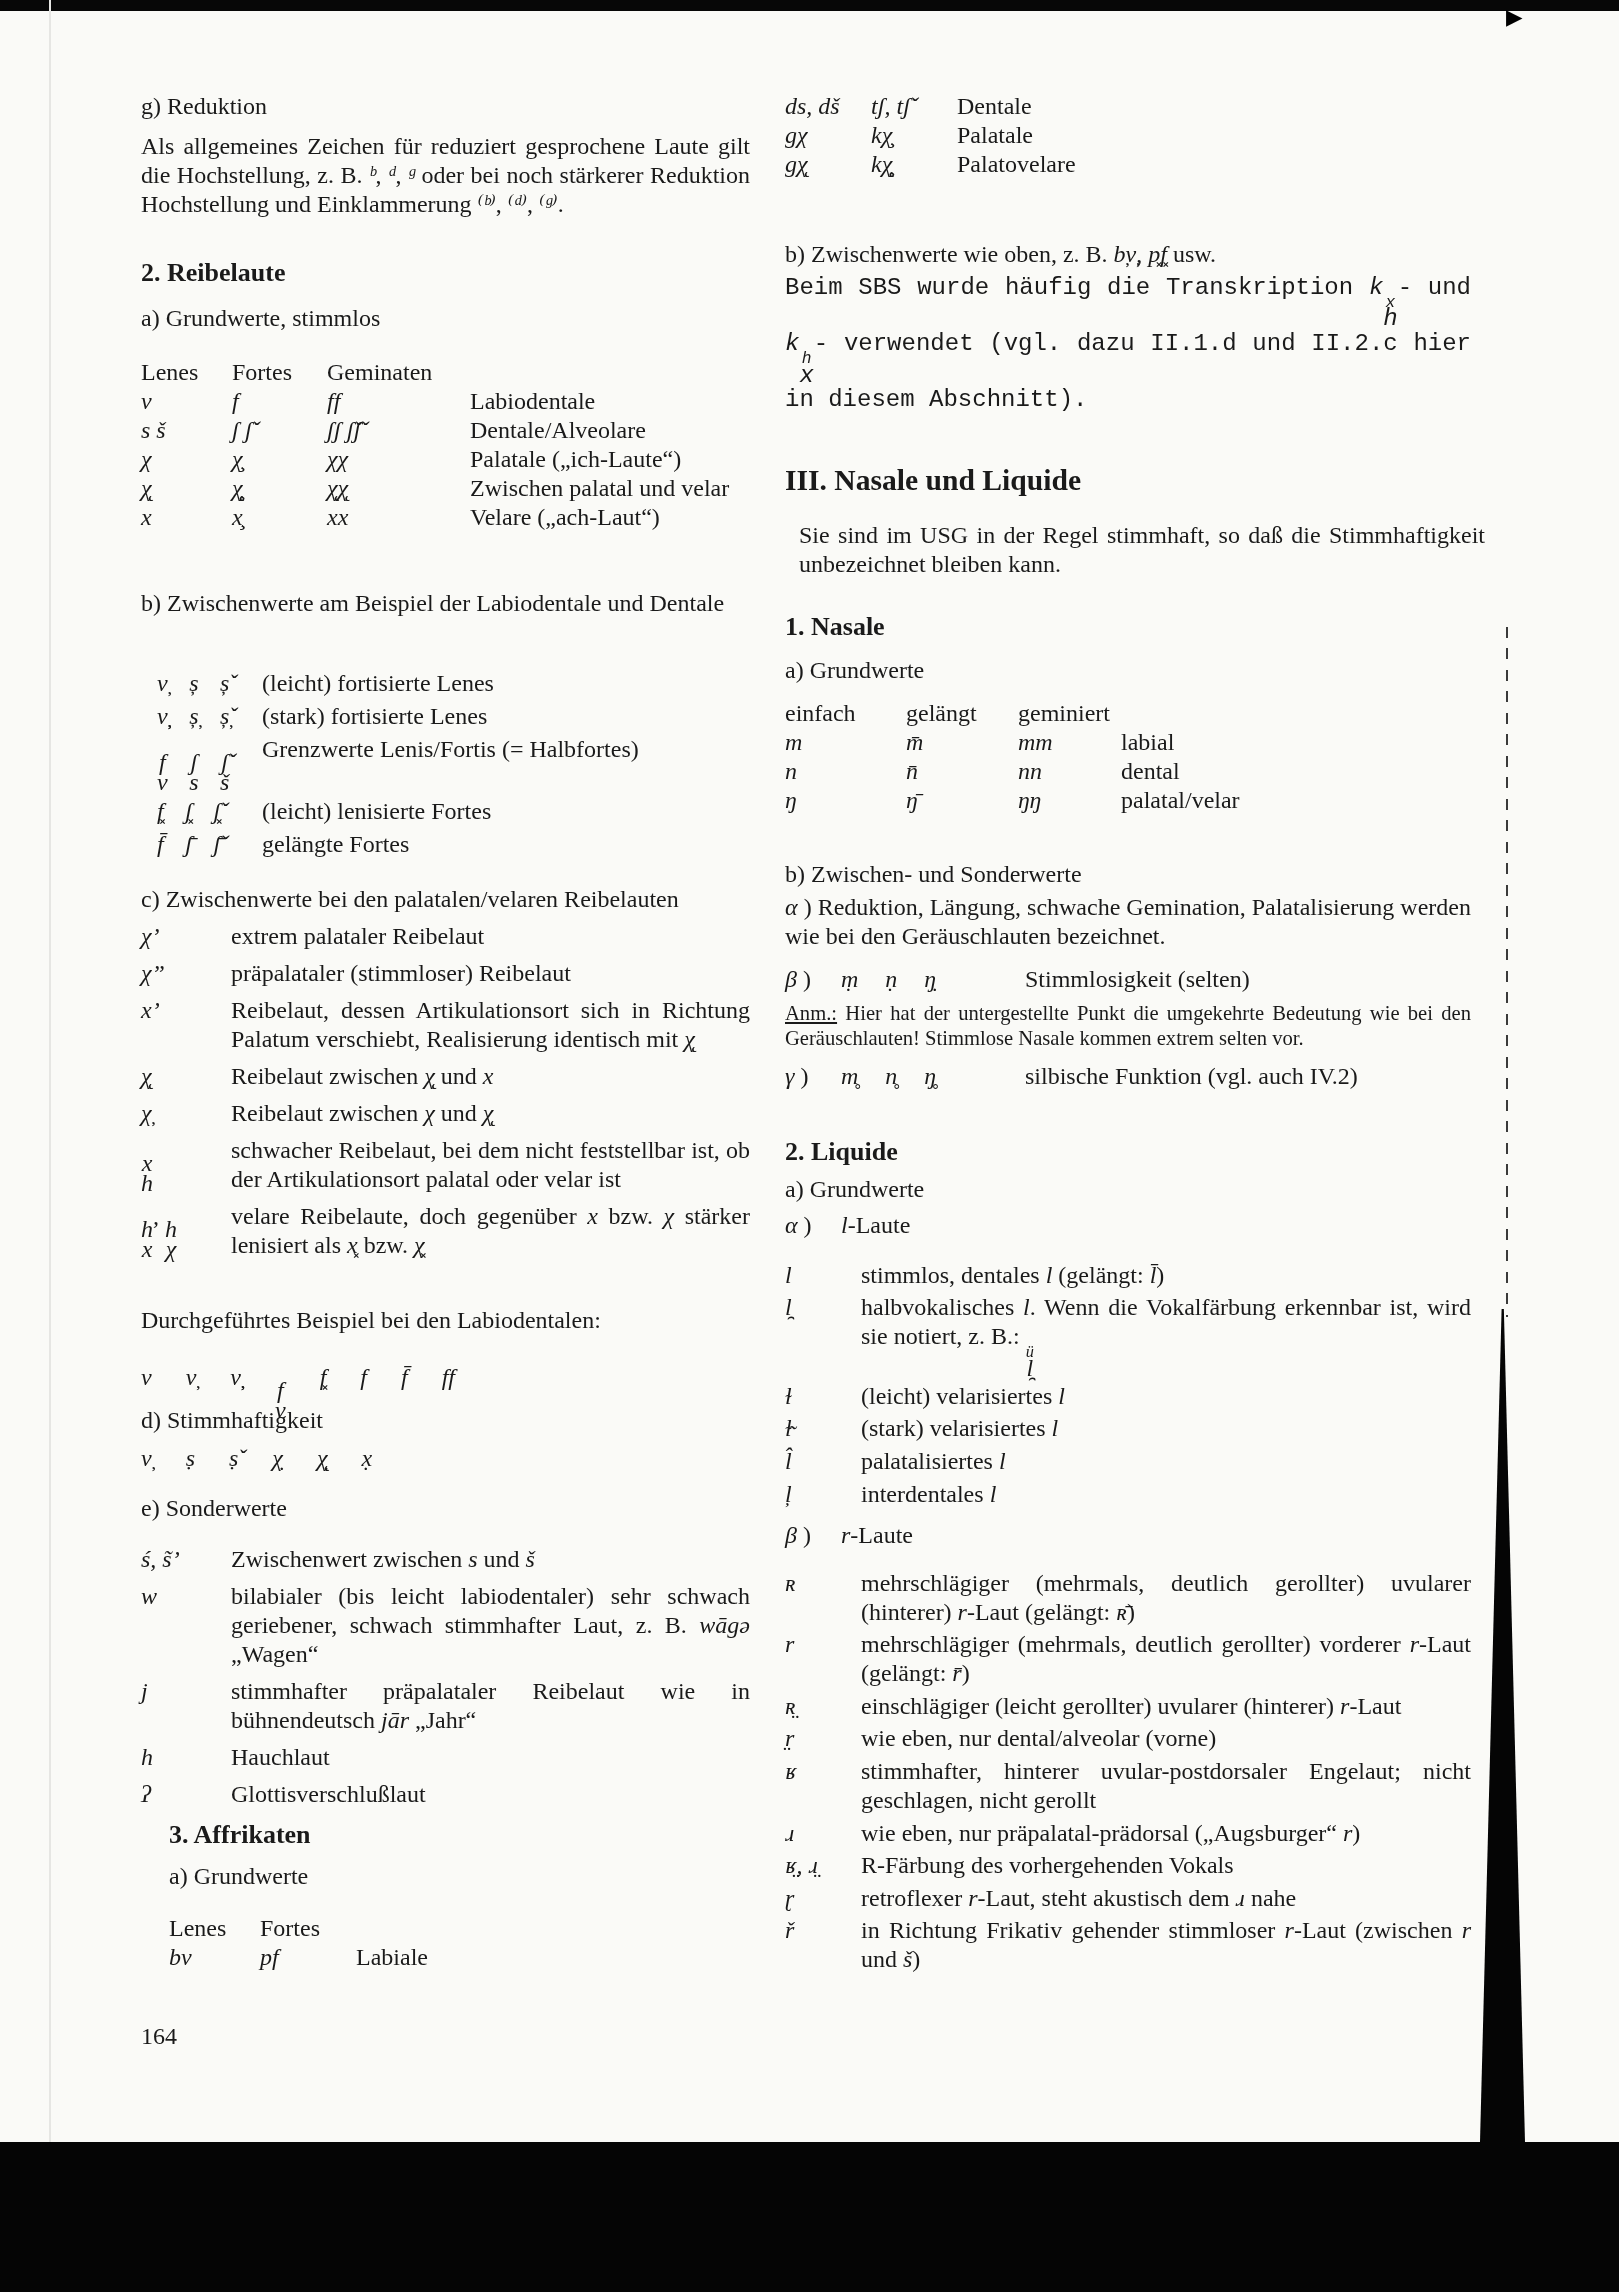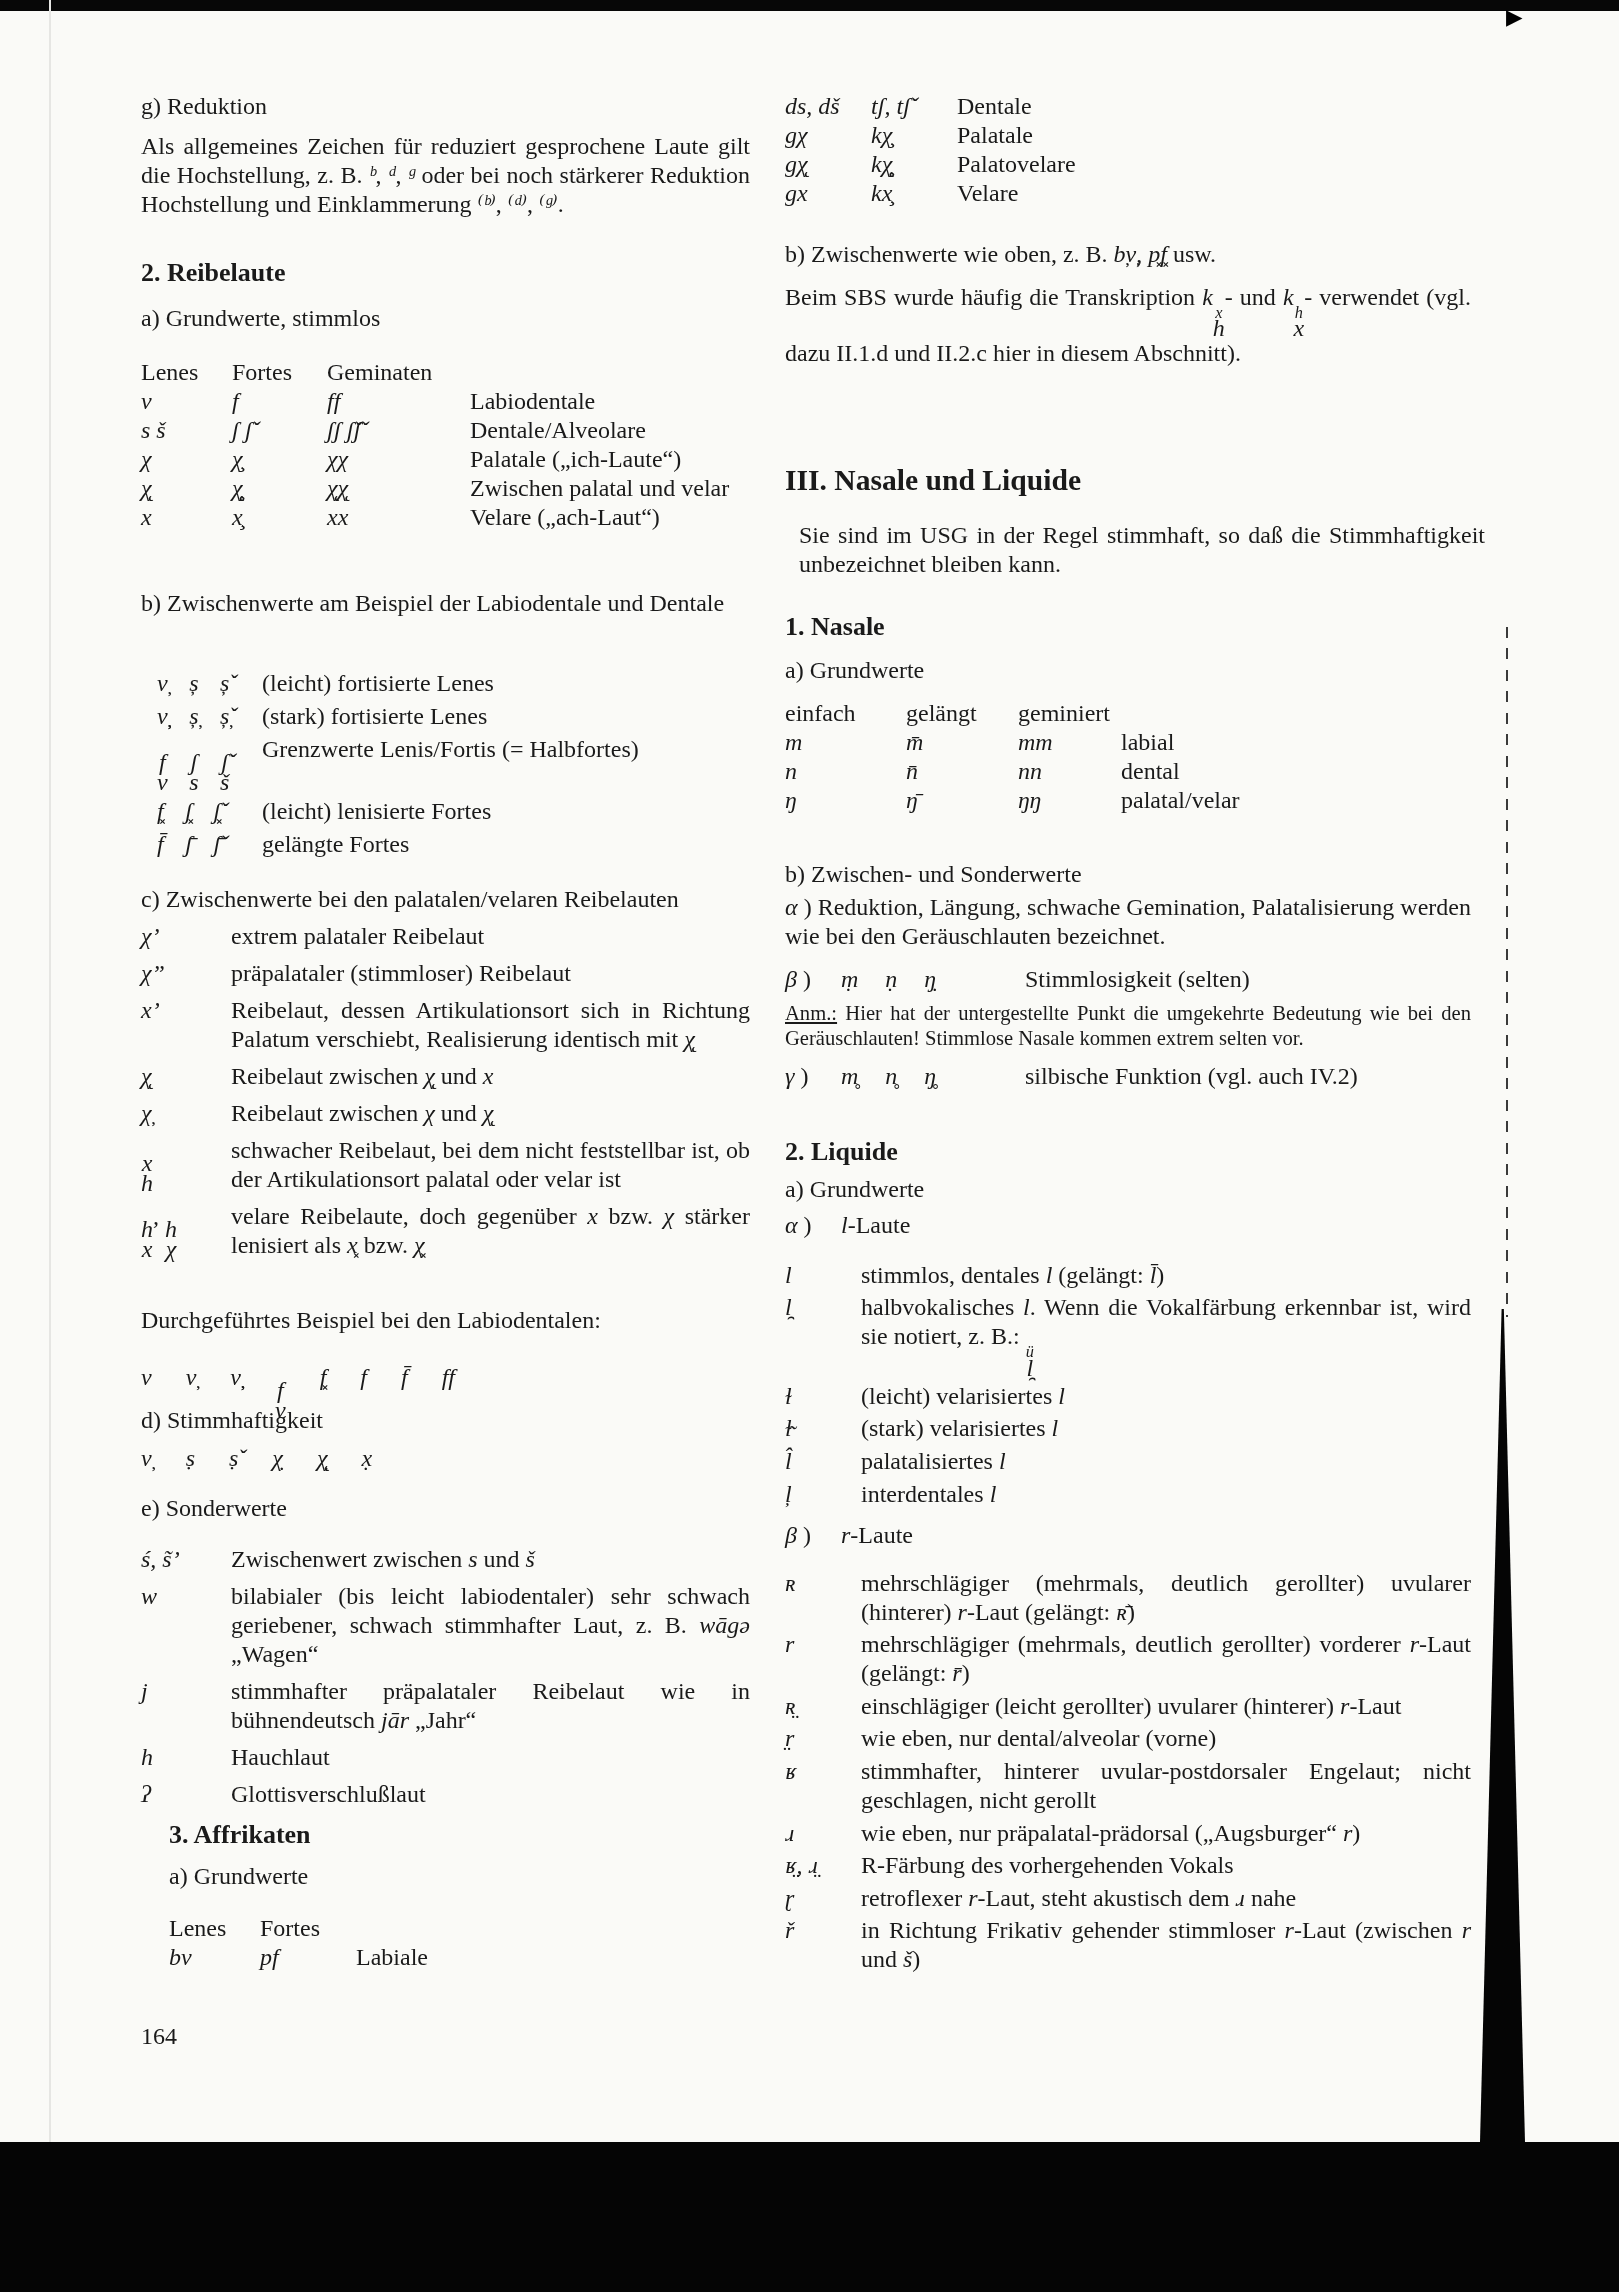--- a/index.html
+++ b/index.html
@@ -52,21 +52,21 @@
   #b-zw{top:665px;}
   #b-c{top:885px;}
   #b-durch{top:1306px;}
   #b-d{top:1406px;}
   #b-e{top:1494px;}
   #b-aff{top:1820px;margin-left:28px;}
   #b-pn{top:2022px;}
   
   #r-afftab{top:92px;}
   #r-bline{top:240px;}
-  #r-sbs{top:283px;}
+  #r-sbs{top:273px;font-family:Liberation Mono, monospace;}
   #r-s3t{top:466px;}
   #r-s3p{top:521px;margin-left:14px;}
   #r-nast{top:612px;}
   #r-nasa{top:656px;}
   #r-nastab{top:699px;}
   #r-nasb{top:860px;}
   #r-alpha{top:893px;}
   #r-beta{top:965px;}
   #r-anm{top:1001px;}
   #r-gamma{top:1062px;}
@@ -319,25 +319,20 @@
         <span class="sym">kχ̧</span>
         <span>Palatale</span>
       </div>
 
       <div class="raf-row">
         <span class="sym">gχ̨</span>
         <span class="sym">kχ̨̧</span>
         <span>Palatovelare</span>
       </div>
 
-      <div class="raf-row">
-        <span class="sym">gx</span>
-        <span class="sym">kx̧</span>
-        <span>Velare</span>
-      </div>
     </div>
 
   <div class="abs colR" id="r-bline"><span>b) Zwischenwerte wie oben, z. B. </span><span class="it">b̦v̦</span><span>, </span><span class="it">p͓f͓</span><span> usw.</span></div>
 
   <div class="abs colR just" id="r-sbs"><span>Beim SBS wurde häufig die Transkription </span><span class="it">k</span><span class="stk sm-top">
         <span class="st-top">x</span>
         <span class="st-bot">h</span>
       </span><span>- und </span><span class="it">k</span><span class="stk sm-top">
         <span class="st-top">h</span>
         <span class="st-bot">x</span>

